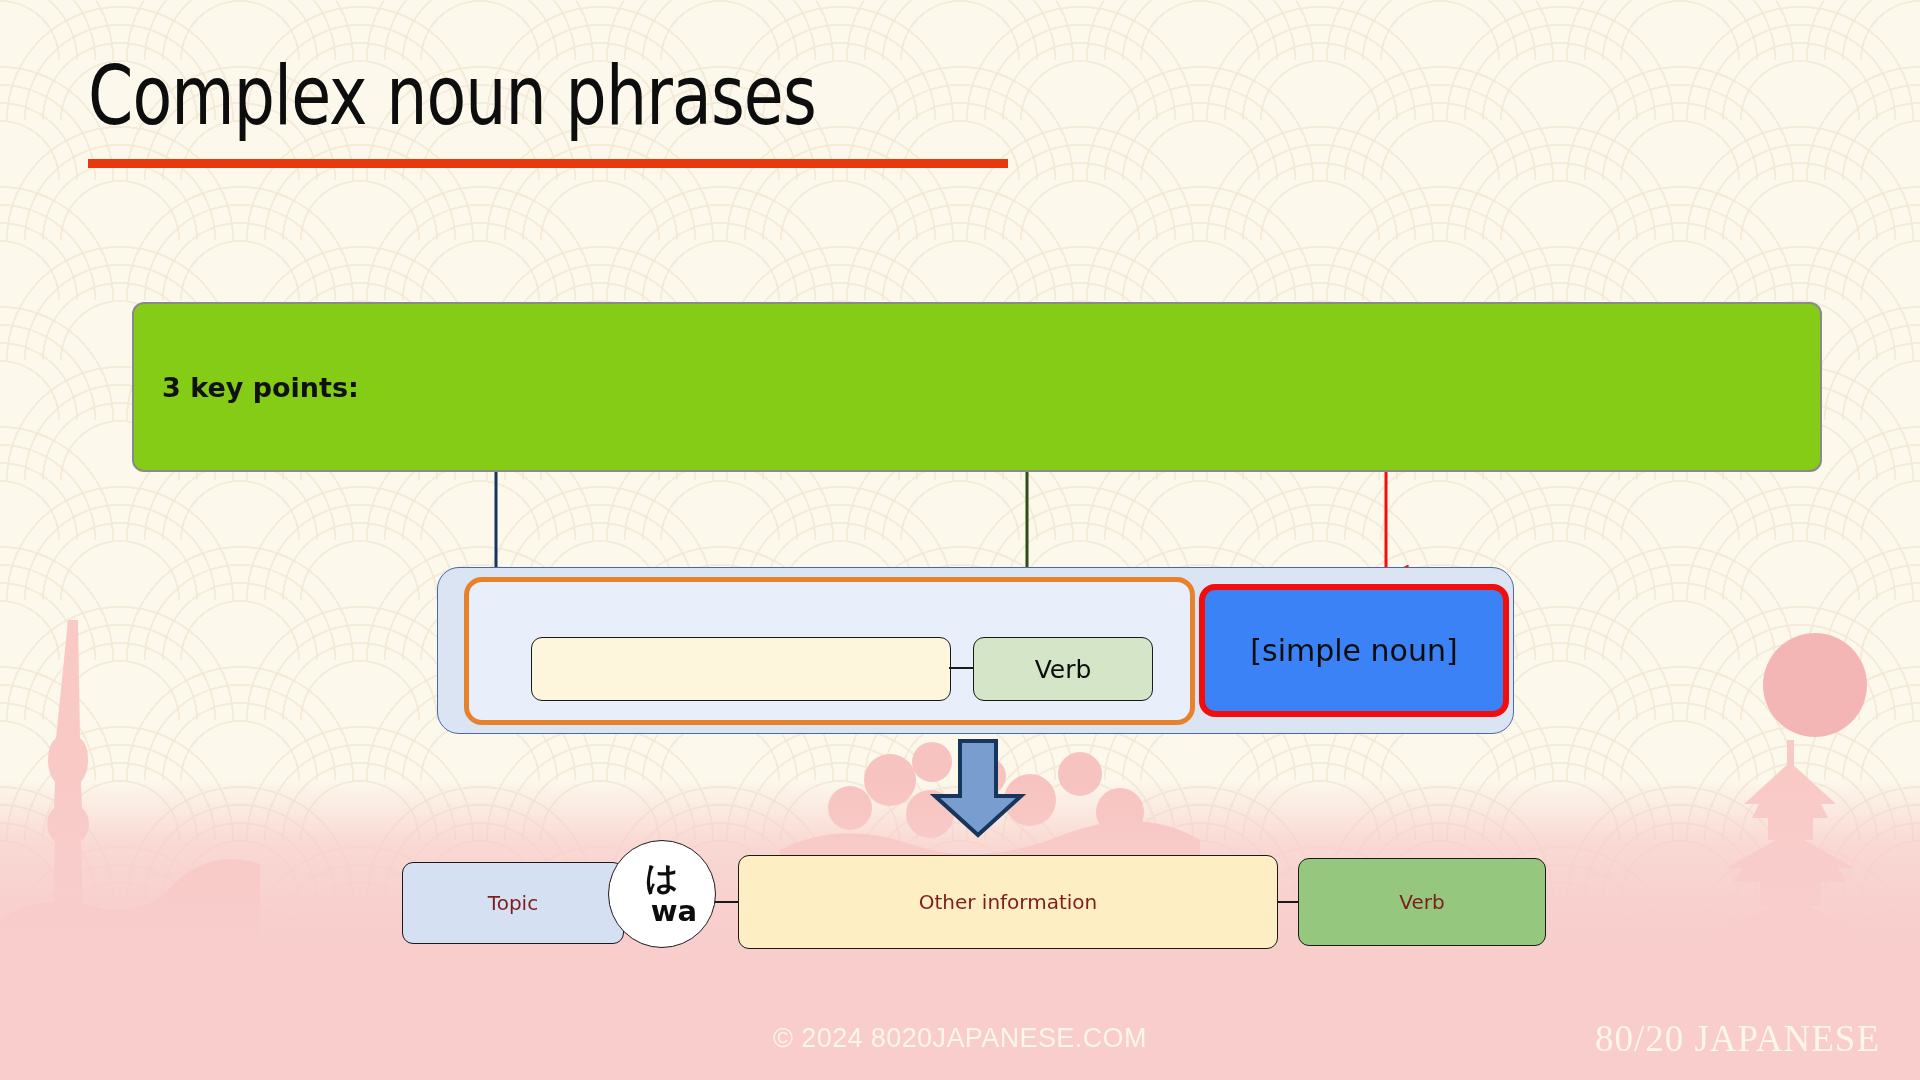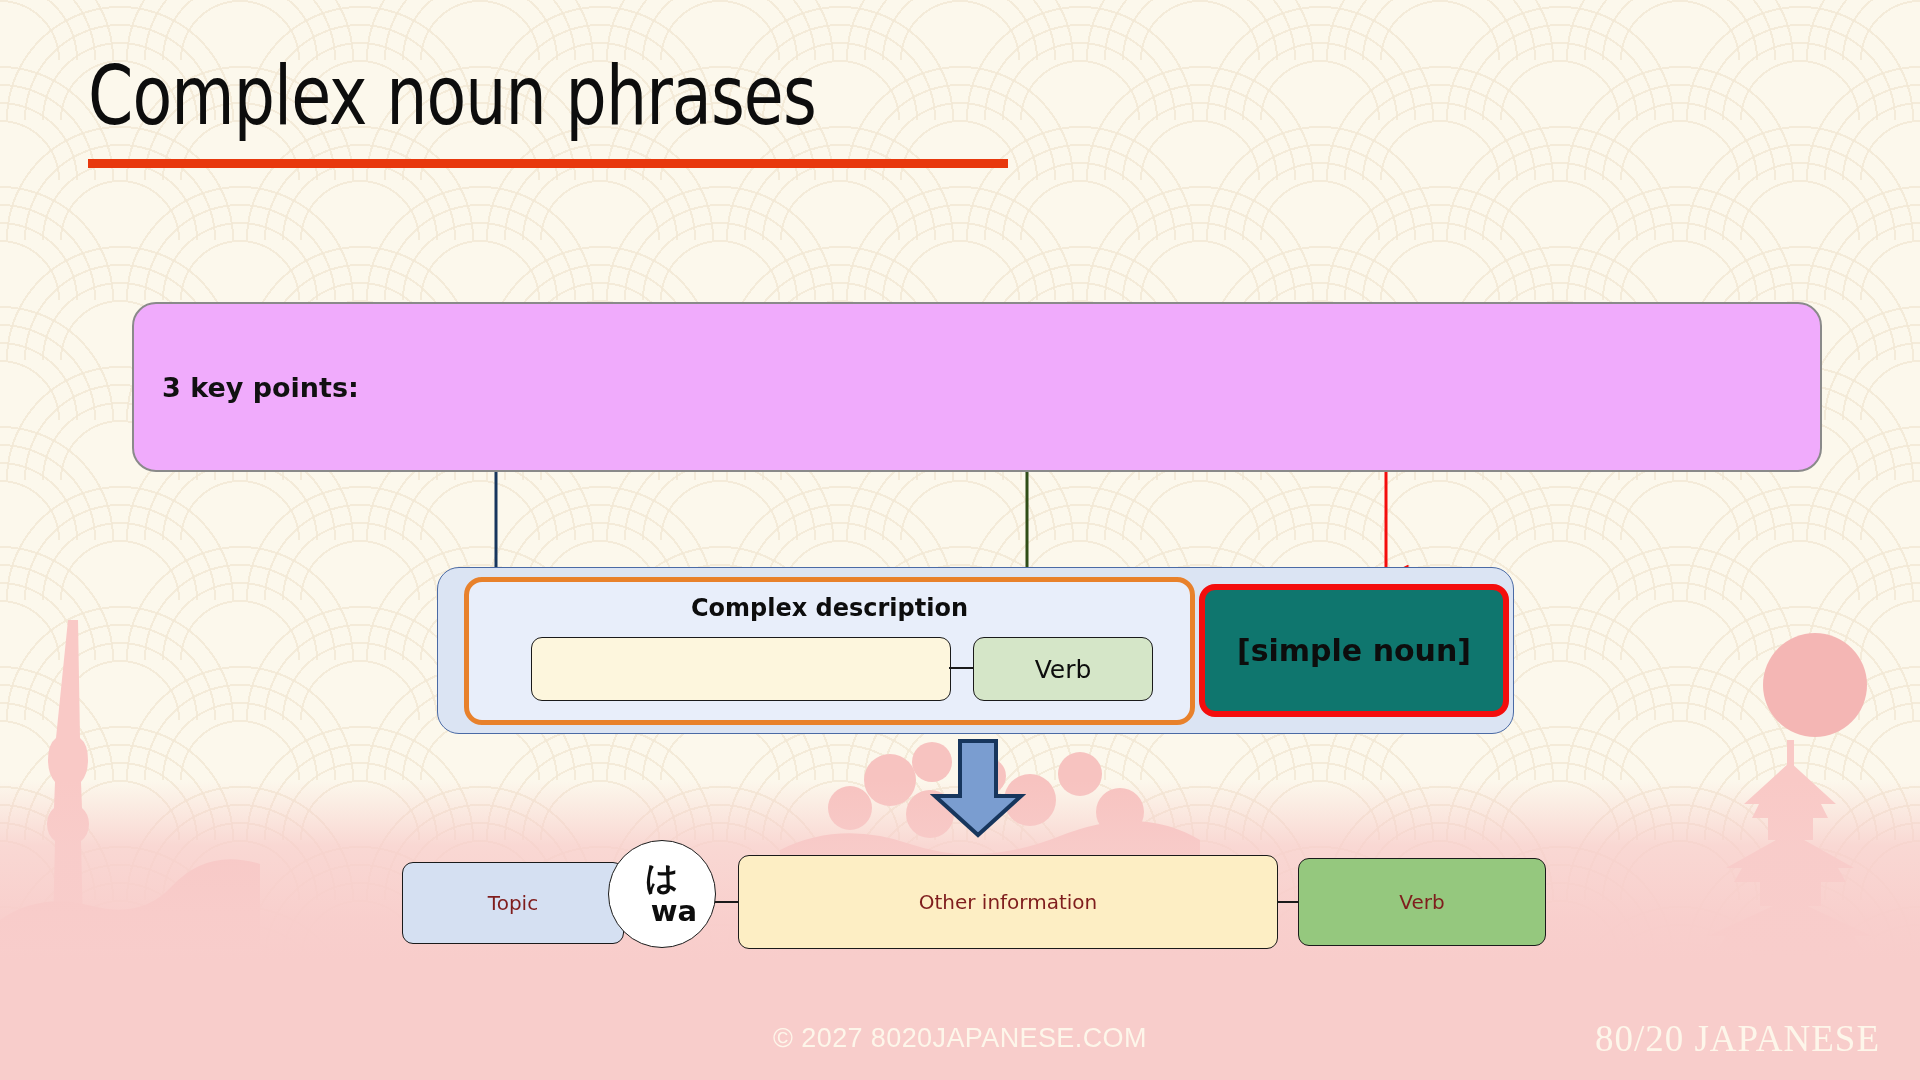--- a/index.html
+++ b/index.html
@@ -44,21 +44,21 @@
     font-size: 82px; line-height: 1.0; color:#0d0d0d; letter-spacing:-1px;
     font-weight: 400;
     transform: scaleX(.88); transform-origin: left center;
     white-space: nowrap;
   }
   #title-rule { margin-top: 22px; width: 920px; height: 9px; background:#e8380d; }
 
   
   #keypoints-panel {
     position:absolute; left:132px; top:302px; width:1690px; height:170px;
-    background:#f0abfc; border:2px solid #8a8a8a; border-radius:24px;
+    background:#84cc16; border:2px solid #8a8a8a; border-radius:12px;
     z-index:5; box-sizing:border-box;
     display:flex; align-items:center;
   }
   #keypoints-label {
     position:absolute; left:28px; top:50%; transform:translateY(-50%);
     font-size:27px; font-weight:bold; color:#111; white-space:nowrap;
   }
   .kp-box {
     position:absolute; box-sizing:border-box;
     display:flex; flex-direction:column; align-items:center; justify-content:center;
@@ -100,23 +100,23 @@
     position:absolute; left:480px; top:85px; width:24px; height:1.5px; background:#1a1a1a;
   }
   #mid-verb {
     position:absolute; left:504px; top:55px; width:178px; height:62px;
     background:#d5e6c8; border:1.5px solid #1a1a1a; border-radius:11px;
     display:flex; align-items:center; justify-content:center;
     font-size:25px; color:#0d0d0d;
   }
   #simple-noun {
     position:absolute; left:1199px; top:584px; width:310px; height:133px;
-    background:#0f766e; border:6px solid #f40d0d; border-radius:16px;
+    background:#3b82f6; border:6px solid #f40d0d; border-radius:16px;
     display:flex; align-items:center; justify-content:center;
-    font-size:30px; font-weight:bold; color:#0d0d0d; z-index:6; box-sizing:border-box;
+    font-size:30px; font-weight:normal; color:#0d0d0d; z-index:6; box-sizing:border-box;
   }
 
   
   #big-arrow { position:absolute; left:930px; top:738px; z-index:5; }
 
   
   .bot-box {
     position:absolute; box-sizing:border-box; border:1.5px solid #1a1a1a;
     border-radius:11px; display:flex; align-items:center; justify-content:center;
     font-size:20px; color:#7f1d1d; z-index:5;
@@ -238,21 +238,20 @@
 </div>
 
 <div id="kp-3" class="kp-box">
   <div class="kp-title">Head noun last</div>
   <div class="kp-sub">the simplest way to refer to the thing in question</div>
 </div>
 
 <div id="structure-panel"></div>
 
 <div id="complex-group">
-  <div id="complex-label">Complex description</div>
   <div id="desc-slot"></div>
   <div id="mid-connector"></div>
   <div id="mid-verb">Verb</div>
 </div>
 
 <div id="simple-noun">[simple noun]</div>
 
 <svg id="big-arrow" width="96" height="100" viewBox="0 0 96 100">
   <path d="M30 3 H66 V58 H91 L48 97 L5 58 H30 Z" fill="#7a9dd0" stroke="#17365d" stroke-width="4" stroke-linejoin="miter"></path>
 </svg>
@@ -260,14 +259,14 @@
 <div id="bot-topic" class="bot-box">Topic</div>
 <div id="bot-link"></div>
 <div id="wa-circle">
   <div id="wa-kana">は</div>
   <div id="wa-romaji">wa</div>
 </div>
 <div id="bot-other" class="bot-box">Other information</div>
 <div id="bot-link2"></div>
 <div id="bot-verb" class="bot-box">Verb</div>
 
-<div id="copyright">© 2027 8020JAPANESE.COM</div>
+<div id="copyright">© 2024 8020JAPANESE.COM</div>
 <div id="brand-logo">80/20 JAPANESE</div>
 
 </body></html>

